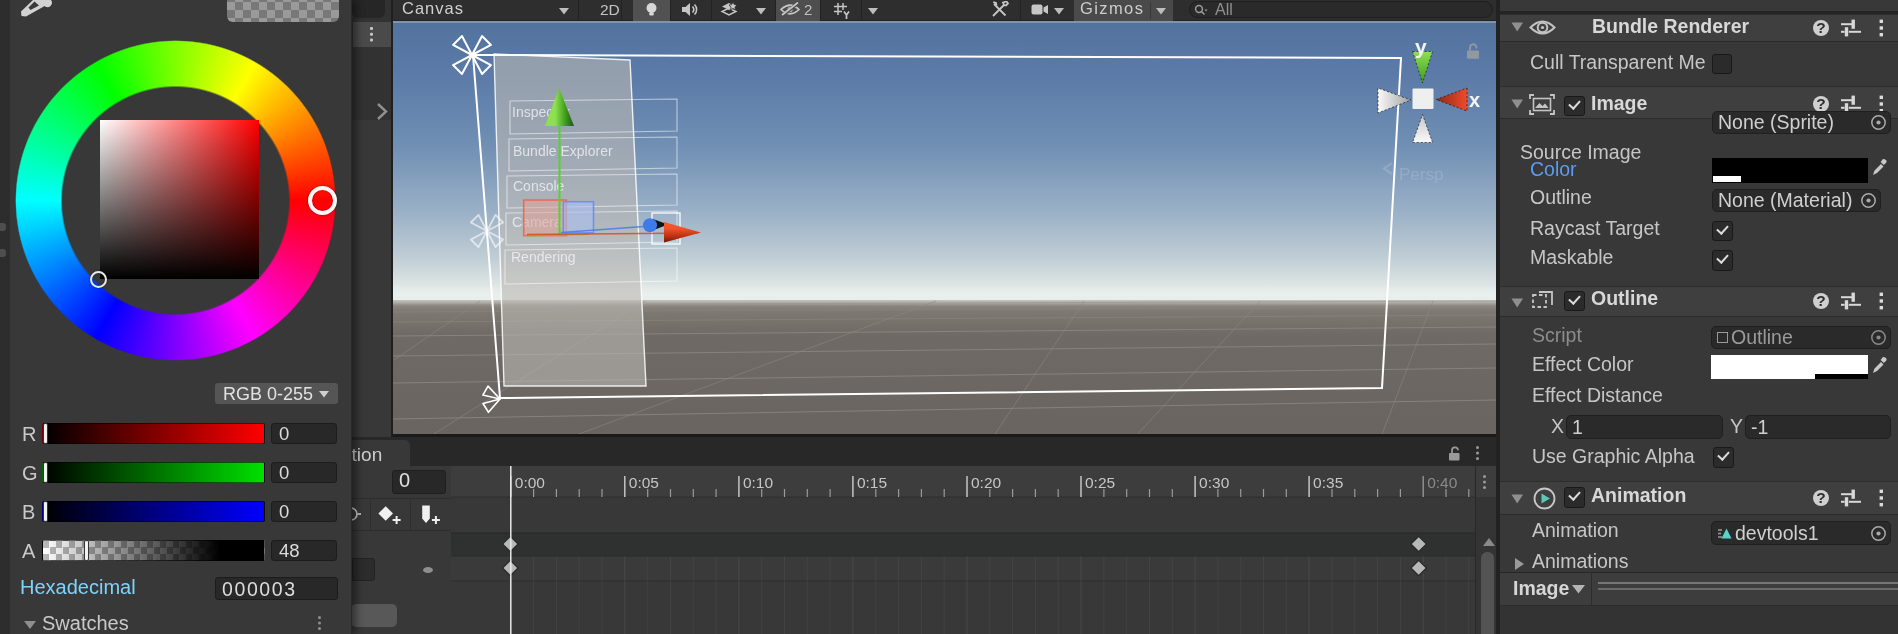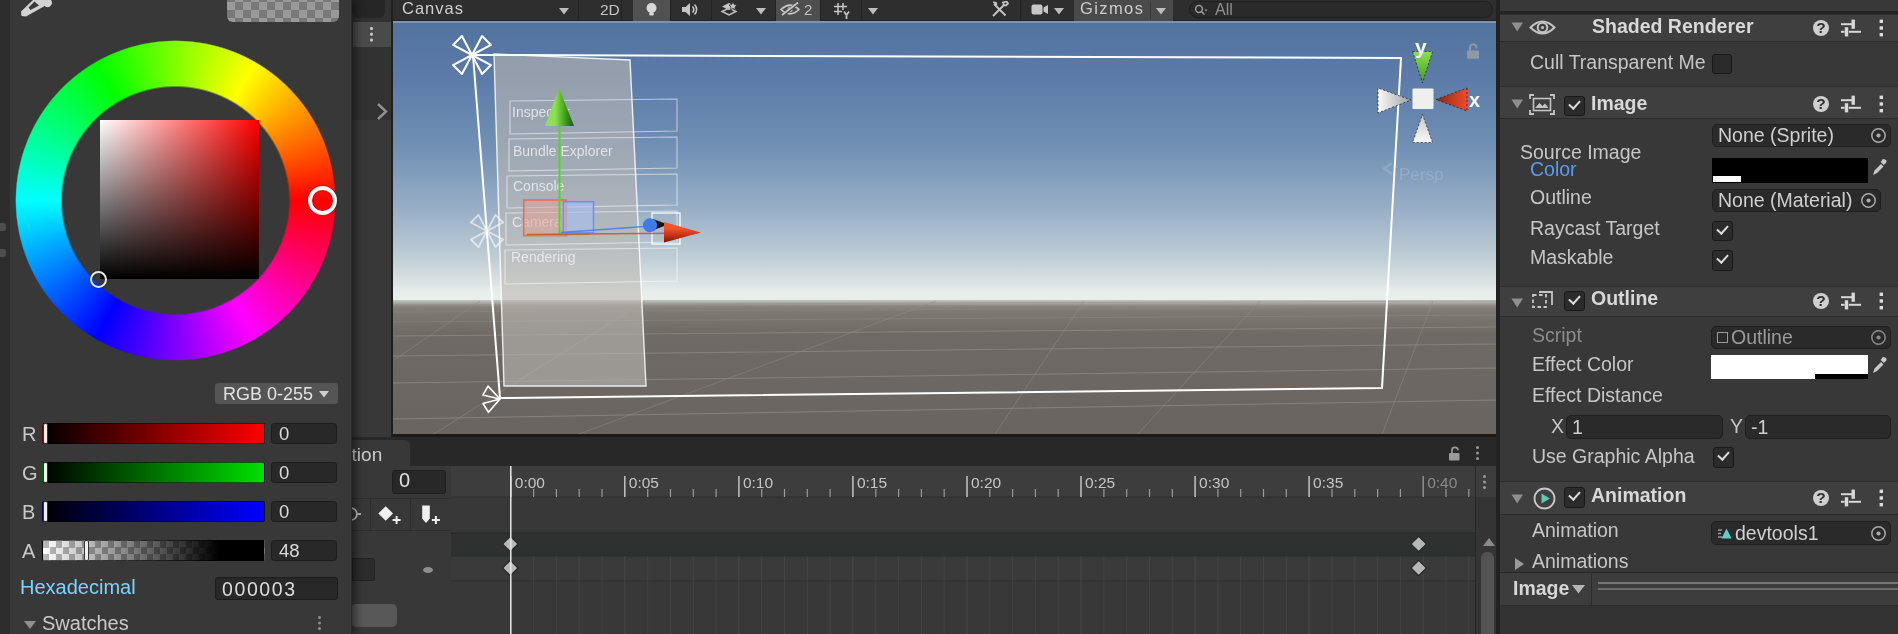--- a/index.html
+++ b/index.html
@@ -414,21 +414,21 @@
 
   <div class="abs hdr" style="top:13.5px;height:28.5px;"></div>
   <svg class="abs" style="left:11px;top:22px;" width="13" height="10">
         <polygon points="0.5,0.5 12,0.5 6.2,9.5" fill="#8f8f8f"></polygon>
       </svg>
   <svg class="abs" style="left:28px;top:16px;" width="29" height="23" viewBox="0 0 29 23">
     <path d="M2.5 11.5 Q14.5 -0.5 26.5 11.5 Q14.5 23.5 2.5 11.5 Z" fill="none" stroke="#c4c4c4" stroke-width="2"></path>
     <circle cx="14.5" cy="11.5" r="4.8" fill="none" stroke="#c4c4c4" stroke-width="2"></circle>
     <circle cx="14.5" cy="11.5" r="1.6" fill="#c4c4c4"></circle>
   </svg>
-  <div class="abs bold1" style="left:92px;top:15px;">Shaded Renderer</div>
+  <div class="abs bold1" style="left:92px;top:15px;">Bundle Renderer</div>
   <svg class="abs trio" style="top:18px;" width="82" height="20" viewBox="0 0 82 20">
     <circle cx="10" cy="10" r="8" fill="#cfcfcf"></circle>
     <text x="10" y="14.8" text-anchor="middle" font-size="15.5" font-weight="bold" fill="#2e2e2e" font-family="Liberation Sans,sans-serif">?</text>
     <g stroke="#d8d8d8" stroke-width="2" fill="#d8d8d8">
       <line x1="30" y1="6.2" x2="41" y2="6.2"></line>
           <rect x="40.5" y="1.6" width="3.4" height="9.2" stroke="none"></rect>
       <line x1="30" y1="13.8" x2="33.6" y2="13.8"></line>
           <rect x="33.8" y="9.2" width="3.4" height="9.2" stroke="none"></rect>
       <line x1="37.8" y1="13.8" x2="50" y2="13.8"></line>
     </g>
@@ -462,21 +462,21 @@
           <rect x="33.8" y="9.2" width="3.4" height="9.2" stroke="none"></rect>
       <line x1="37.8" y1="13.8" x2="50" y2="13.8"></line>
     </g>
     <g fill="#dcdcdc">
       <rect x="68.6" y="1.6" width="3.4" height="3.4"></rect>
           <rect x="68.6" y="8.3" width="3.4" height="3.4"></rect>
           <rect x="68.6" y="15" width="3.4" height="3.4"></rect>
     </g>
   </svg>
   <div class="abs lbl" style="left:20px;top:129px;margin-top:12px;">Source Image</div>
-  <div class="abs field" style="left:212px;top:124px;width:179px;text-align:center;">None (Sprite)<svg class="obj" width="17" height="17" viewBox="0 0 17 17">
+  <div class="abs field" style="left:212px;top:111px;width:179px;text-align:center;">None (Sprite)<svg class="obj" width="17" height="17" viewBox="0 0 17 17">
           <circle cx="8.5" cy="8.5" r="6.7" fill="none" stroke="#ababab" stroke-width="1.5"></circle>
           <circle cx="8.5" cy="8.5" r="2.1" fill="#ababab"></circle>
         </svg></div>
   <div class="abs lbl" style="left:30px;top:157.5px;color:#5c9bf0;">Color</div>
   <div class="abs" style="left:212px;top:157.5px;width:156px;height:25px;background:#000;"></div>
   <div class="abs" style="left:213px;top:176px;width:28px;height:6px;background:#fff;"></div>
   <svg class="abs" style="left:371px;top:159px;" width="17" height="18" viewBox="0 0 17 18">
     <path d="M2 16 L3.5 11.5 L10 5 L12.5 7.5 L6 14 Z M10.8 1.5 a2.2 2.2 0 0 1 4.4 2.2 l-2.4 2.4 -3.2,-3.2 z" fill="#c8c8c8"></path>
   </svg>
   <div class="abs lbl" style="left:30px;top:186px;">Outline</div>

